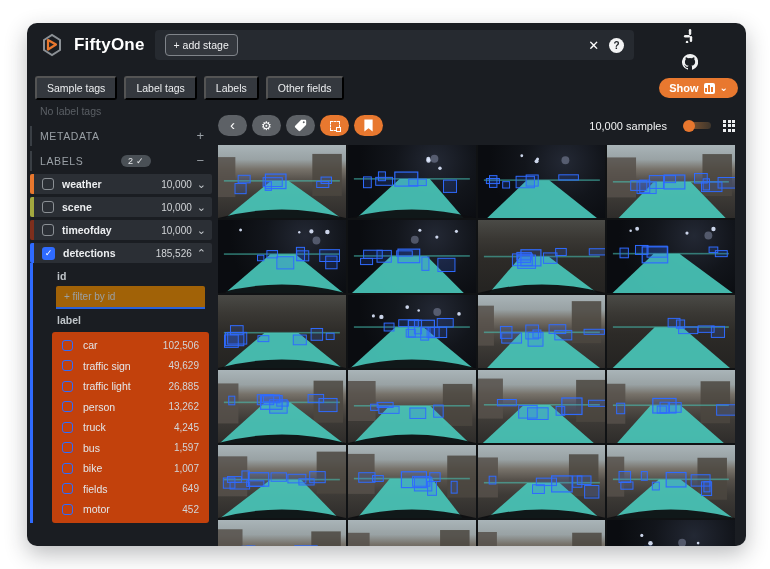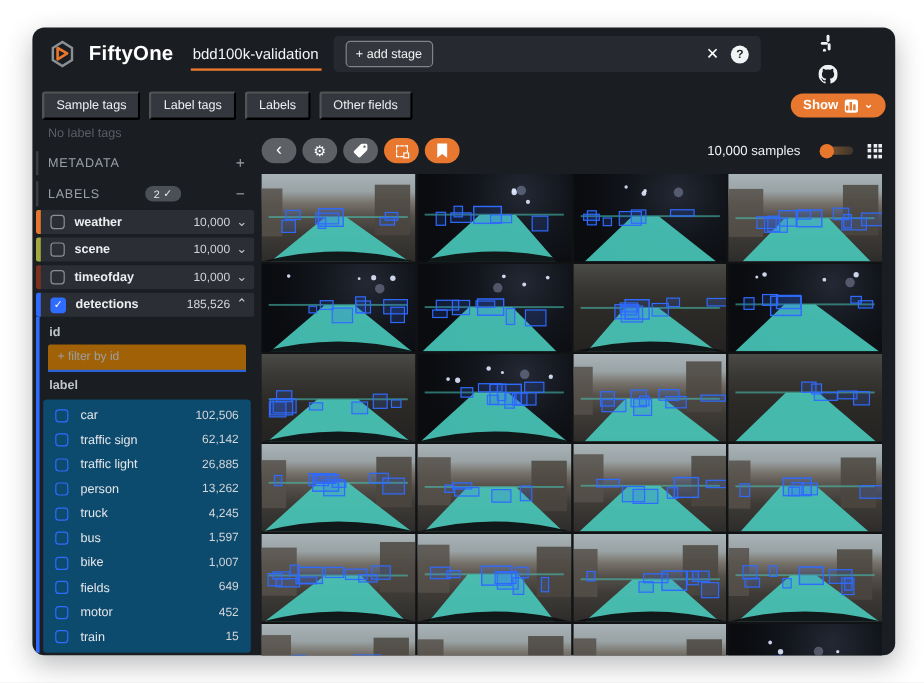--- a/index.html
+++ b/index.html
@@ -46,27 +46,27 @@
   .field-row{display:flex;align-items:center;background:#2b2f35;border-radius:2px;height:20px;margin-top:3px;
     padding-right:6px;cursor:pointer;position:relative;}
   .field-bar{width:4px;align-self:stretch;border-radius:2px 0 0 2px;flex:0 0 auto;}
   .cb{width:12px;height:12px;border:1.6px solid #8b9095;border-radius:3px;margin-left:8px;flex:0 0 auto;
     display:flex;align-items:center;justify-content:center;font-size:9px;color:#fff;cursor:pointer;}
   .cb.checked{border:none;width:13px;height:13px;}
   .field-label{font-size:10.5px;color:#eceef0;font-weight:700;margin-left:8px;}
   .field-count{margin-left:auto;font-size:10px;color:#d2d5d8;}
   .field-chev{font-size:11px;color:#c3c7cb;margin-left:5px;line-height:9px;cursor:pointer;}
 
-  .det-panel{border-left:3px solid #2f6bff;margin-top:0;padding:2px 0 0 0;}
+  .det-panel{border-left:3px solid #2f6bff;margin-top:0;padding:2px 0 0 16px;}
   .mini-hdr{font-size:10.5px;color:#c0c5c9;font-weight:700;padding:5px 8px 2px;}
   .filter-input{display:block;width:calc(100% - 14px);margin:2px 7px 0;background:#a16207;border:none;
     border-bottom:2px solid #2a62d8;color:#cfd3d6;font-size:10px;padding:5px 8px;outline:none;border-radius:2px 2px 0 0;
     font-family:"Liberation Sans","DejaVu Sans",sans-serif;}
   .filter-input::placeholder{color:#9aa0a5;}
-  .class-list{background:#0c4a6e;border-radius:3px;margin:4px 3px 0 3px;padding:3px 0;}
+  .class-list{background:#c2410c;border-radius:3px;margin:4px 3px 0 3px;padding:3px 0;}
   .class-row{display:flex;align-items:center;height:20.5px;padding:0 10px 0 10px;cursor:pointer;}
   .class-row .cb{border-color:#2f6bff;margin-left:0;width:11px;height:11px;}
   .class-label{font-size:10.5px;color:#e3e6e9;margin-left:10px;}
   .class-count{margin-left:auto;font-size:10px;color:#d2d5d8;}
 
   
   .main{flex:1;margin-left:6px;margin-right:11px;height:100%;display:flex;flex-direction:column;}
   .toolbar{display:flex;align-items:center;margin-top:8px;height:24px;}
   .tool-pill{width:29px;height:21px;border-radius:11px;background:#5d6166;display:flex;align-items:center;justify-content:center;
     margin-right:5px;cursor:pointer;color:#fff;}
@@ -91,21 +91,20 @@
 <body>
 
 <div class="app-window">
 
   <div class="topbar">
     <svg class="logo" viewBox="0 0 26 26">
       <path d="M5 8 L13 3 L21 8 L21 18 L13 23 L5 18 Z" fill="none" stroke="#8b9095" stroke-width="2"></path>
       <path d="M9 8 L17 12.5 L9 17.5 Z" fill="none" stroke="#e8772e" stroke-width="2.2" stroke-linejoin="round"></path>
     </svg>
     <div class="brand">FiftyOne</div>
-    <div class="dataset">bdd100k-validation</div>
     <div class="viewbar">
       <button class="add-stage">+ add stage</button>
       <span class="spacer"></span>
       <span class="close-x">✕</span>
       <span class="help-dot">?</span>
     </div>
     <div class="top-right">
       <button class="have-team">Have a Team?</button>
       <span class="tb-icon">
         <svg viewBox="0 0 16 16" width="15" height="15">
@@ -203,21 +202,21 @@
         <div class="mini-hdr">label</div>
         <div class="class-list" id="class-list-host">
             <div class="class-row">
               <span class="cb"></span>
               <span class="class-label">car</span>
               <span class="class-count">102,506</span>
             </div>
             <div class="class-row">
               <span class="cb"></span>
               <span class="class-label">traffic sign</span>
-              <span class="class-count">62,142</span>
+              <span class="class-count">49,629</span>
             </div>
             <div class="class-row">
               <span class="cb"></span>
               <span class="class-label">traffic light</span>
               <span class="class-count">26,885</span>
             </div>
             <div class="class-row">
               <span class="cb"></span>
               <span class="class-label">person</span>
               <span class="class-count">13,262</span>
@@ -239,25 +238,20 @@
             </div>
             <div class="class-row">
               <span class="cb"></span>
               <span class="class-label">fields</span>
               <span class="class-count">649</span>
             </div>
             <div class="class-row">
               <span class="cb"></span>
               <span class="class-label">motor</span>
               <span class="class-count">452</span>
-            </div>
-            <div class="class-row">
-              <span class="cb"></span>
-              <span class="class-label">train</span>
-              <span class="class-count">15</span>
             </div>
           </div>
       </div>
 
     </div>
 
     <div class="main">
       <div class="toolbar">
         <div class="tool-pill">
             <span class="glyph" style="font-size:15px;margin-top:-2px;">‹</span>

